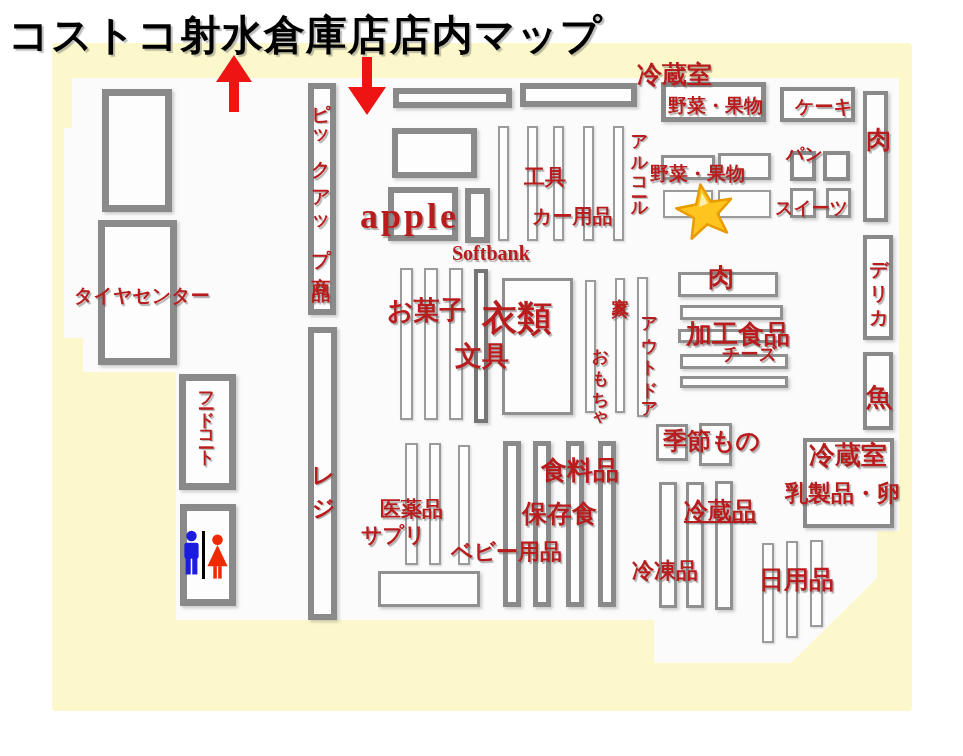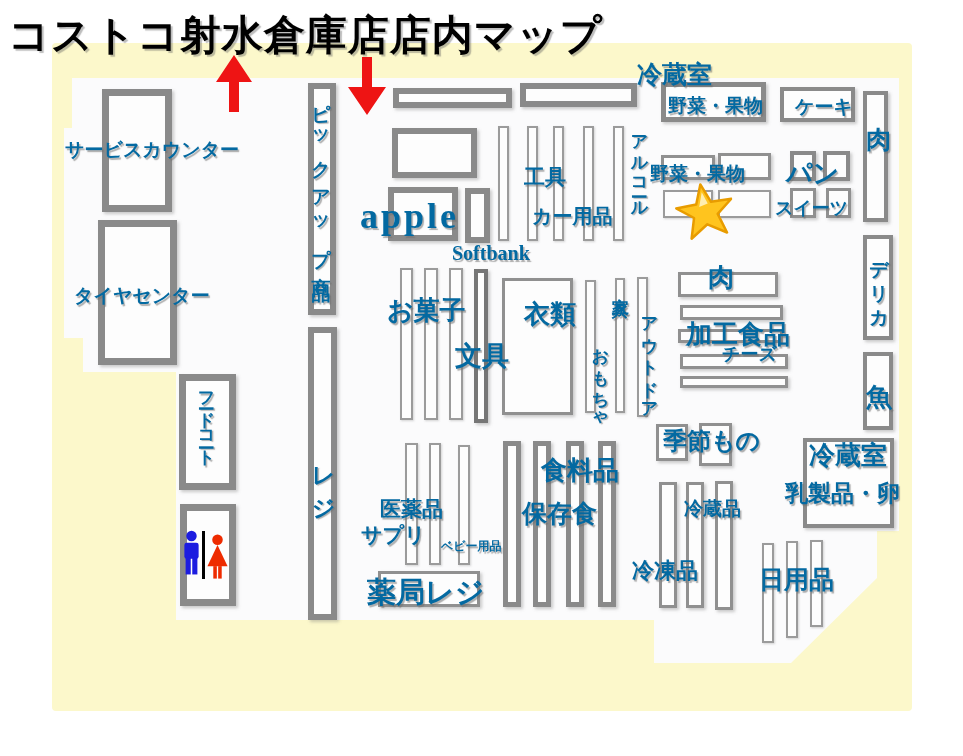--- a/index.html
+++ b/index.html
@@ -11,21 +11,21 @@
                            654px 663px,654px 620px,176px 620px,176px 372px,83px 372px,83px 338px,
                            64px 338px,64px 128px,72px 128px);}
   .box{position:absolute;background:#fdfdfd;border:6px solid #8a8a8a;box-sizing:border-box;
        box-shadow:2px 2px 3px rgba(110,110,110,.35);}
   .b2{border-width:2px;border-color:#9b9b9b;box-shadow:1px 1px 2px rgba(120,120,120,.3);}
   .b3{border-width:3px;border-color:#909090;}
   .b4{border-width:4px;}
   .b5{border-width:5px;}
   .b7{border-width:7px;}
   .dark{border-color:#767676;}
-  .label{position:absolute;font-weight:bold;color:#0369a1;line-height:1.05;white-space:nowrap;
+  .label{position:absolute;font-weight:bold;color:#b91c1c;line-height:1.05;white-space:nowrap;
          text-shadow:1.5px 1.5px 1px rgba(110,110,110,.55);}
   .v{writing-mode:vertical-rl;text-orientation:upright;}
   .title{position:absolute;left:8px;top:0px;font-size:41px;font-weight:bold;color:#000;
          letter-spacing:1px;text-shadow:2px 2px 1px rgba(90,90,90,.4);margin-top:8px;}
   .icon{position:absolute;}
   .divider{position:absolute;background:#000;}
 </style>
 </head>
 <body>
 
@@ -126,61 +126,59 @@
   <div class="divider" style="left:202px;top:531px;width:3px;height:48px;"></div>
   <svg class="icon" style="left:206px;top:534px;" width="23" height="47" viewBox="0 0 24 48">
     <circle cx="12" cy="5.5" r="5.5" fill="#ee2b00"></circle>
     <polygon points="12,11 22.5,33 1.5,33" fill="#ee2b00"></polygon>
     <rect x="7.6" y="33" width="3.7" height="13" fill="#ee2b00"></rect>
     <rect x="12.7" y="33" width="3.7" height="13" fill="#ee2b00"></rect>
   </svg>
 
   <div class="title">コストコ射水倉庫店店内マップ</div>
 
-  <div class="label" style="left:65px;top:140px;font-size:19px;">サービスカウンター</div>
   <div class="label" style="left:74px;top:286px;font-size:19px;">タイヤセンター</div>
   <div class="label v" style="left:197px;top:380px;font-size:17px;">フードコート</div>
   <div class="label v" style="left:311px;top:90px;font-size:19px;letter-spacing:7px;">ピックアップ商品</div>
   <div class="label v" style="left:311px;top:450px;font-size:23px;letter-spacing:6px;">レジ</div>
 
   <div class="label" style="left:360px;top:198px;font-size:36px;letter-spacing:3px;">apple</div>
   <div class="label" style="left:436px;top:243px;font-size:20px;margin-left:16px;">Softbank</div>
   <div class="label" style="left:524px;top:166px;font-size:21px;">工具</div>
   <div class="label" style="left:532px;top:206px;font-size:20px;">カー用品</div>
   <div class="label v" style="left:630px;top:123px;font-size:17px;letter-spacing:2px;">アルコール</div>
 
   <div class="label" style="left:637px;top:62px;font-size:25px;">冷蔵室</div>
   <div class="label" style="left:668px;top:96px;font-size:19px;">野菜・果物</div>
   <div class="label" style="left:795px;top:97px;font-size:19px;">ケーキ</div>
   <div class="label" style="left:866px;top:127px;font-size:25px;">肉</div>
-  <div class="label" style="left:786px;top:160px;font-size:26px;">パン</div>
+  <div class="label" style="left:786px;top:145px;font-size:18px;">パン</div>
   <div class="label" style="left:650px;top:164px;font-size:19px;">野菜・果物</div>
   <div class="label" style="left:775px;top:199px;font-size:18px;">スイーツ</div>
   <div class="label v" style="left:869px;top:247px;font-size:19px;letter-spacing:3px;">デリカ</div>
 
   <div class="label" style="left:708px;top:264px;font-size:26px;">肉</div>
   <div class="label" style="left:686px;top:321px;font-size:26px;">加工食品</div>
   <div class="label" style="left:722px;top:345px;font-size:18px;">チーズ</div>
   <div class="label" style="left:866px;top:384px;font-size:26px;">魚</div>
 
   <div class="label" style="left:387px;top:297px;font-size:26px;">お菓子</div>
-  <div class="label" style="left:524px;top:301px;font-size:26px;">衣類</div>
+  <div class="label" style="left:482px;top:301px;font-size:35px;">衣類</div>
   <div class="label" style="left:455px;top:342px;font-size:27px;">文具</div>
   <div class="label v" style="left:611px;top:285px;font-size:17px;letter-spacing:4px;">家具</div>
   <div class="label v" style="left:591px;top:337px;font-size:17px;letter-spacing:2px;">おもちゃ</div>
   <div class="label v" style="left:640px;top:305px;font-size:17px;letter-spacing:2px;">アウトドア</div>
 
   <div class="label" style="left:663px;top:429px;font-size:24px;">季節もの</div>
   <div class="label" style="left:809px;top:442px;font-size:26px;">冷蔵室</div>
   <div class="label" style="left:785px;top:482px;font-size:23px;">乳製品・卵</div>
 
   <div class="label" style="left:541px;top:457px;font-size:26px;">食料品</div>
   <div class="label" style="left:522px;top:501px;font-size:25px;">保存食</div>
   <div class="label" style="left:380px;top:498px;font-size:21px;text-align:right;">医薬品</div>
   <div class="label" style="left:361px;top:524px;font-size:21px;">サプリ</div>
-  <div class="label" style="left:441px;top:540px;font-size:12px;">ベビー用品</div>
-  <div class="label" style="left:367px;top:577px;font-size:29px;">薬局レジ</div>
+  <div class="label" style="left:441px;top:540px;font-size:22px;padding-left:10px;">ベビー用品</div>
 
-  <div class="label" style="left:684px;top:499px;font-size:19px;">冷蔵品</div>
+  <div class="label" style="left:684px;top:499px;font-size:24px;text-decoration:underline;">冷蔵品</div>
   <div class="label" style="left:632px;top:559px;font-size:22px;">冷凍品</div>
   <div class="label" style="left:759px;top:567px;font-size:25px;">日用品</div>
 
 </div>
 
 </body></html>

